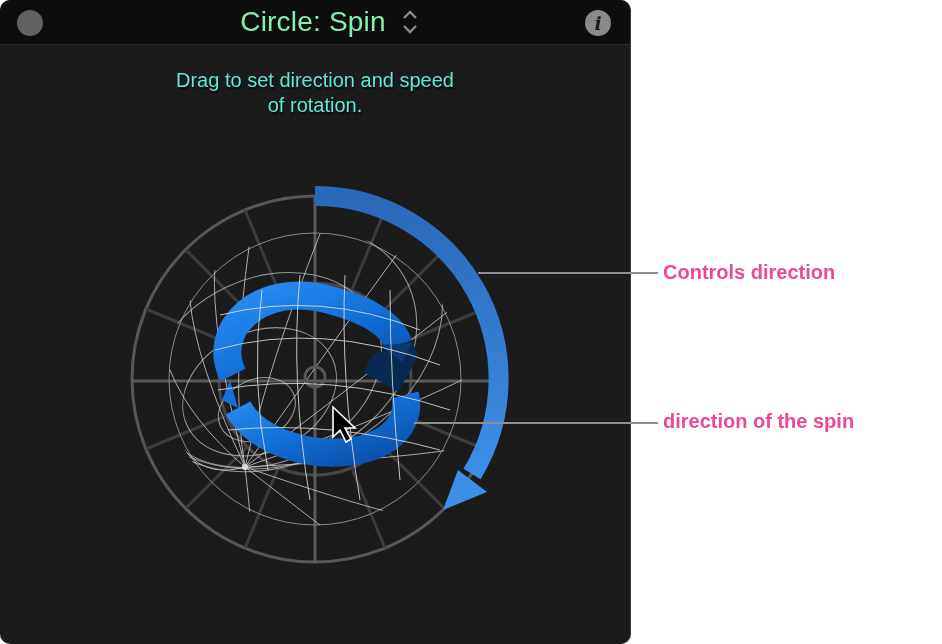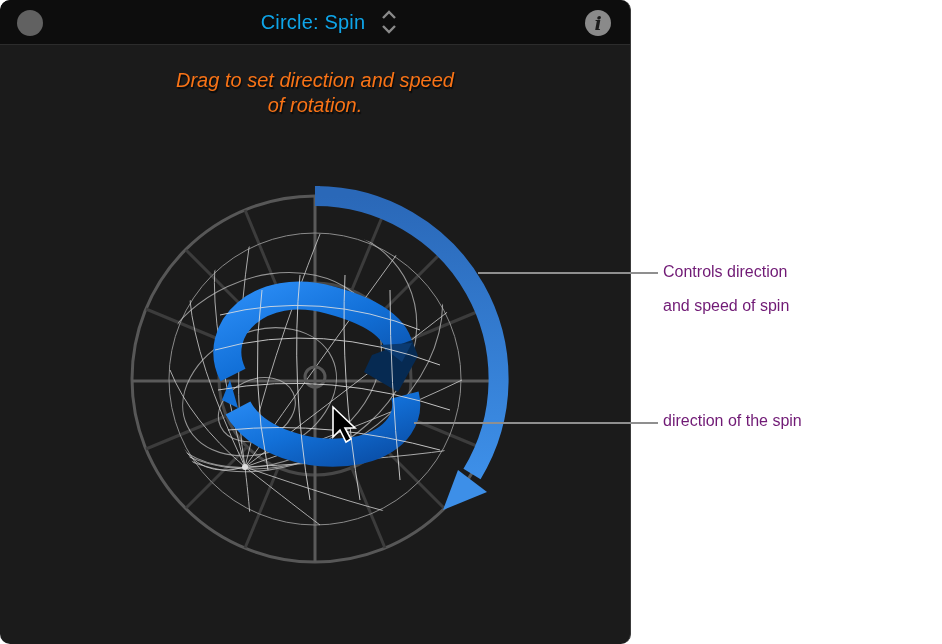--- a/index.html
+++ b/index.html
@@ -18,39 +18,38 @@
   }
   .close-btn {
     position: absolute; left: 17px; top: 10px; width: 26px; height: 26px;
     border-radius: 50%; background: #616161; cursor: pointer;
   }
   .title-wrap {
     position: absolute; left: 0; top: 0; width: 630px; height: 44px;
     display: flex; justify-content: center; align-items: center; gap: 14px;
   }
   .title {
-    color: #0ea5e9; font-size: 20px; letter-spacing: 0.2px; padding-left: 30px;
+    color: #86efac; font-size: 28px; letter-spacing: 0.2px; padding-left: 30px;
   }
   .stepper { width: 20px; height: 30px; cursor: pointer; }
   .info-btn {
     position: absolute; left: 585px; top: 10px; width: 26px; height: 26px;
     border-radius: 50%; background: #8a8a8a; cursor: pointer;
     display: flex; align-items: center; justify-content: center;
     font-family: "DejaVu Serif", serif; font-style: italic; font-weight: bold;
     font-size: 19px; color: #1a1a1a;
   }
   .hint {
     position: absolute; left: 110px; top: 68px; width: 410px;
-    text-align: center; color: #f97316; font-size: 20px; line-height: 25px;
+    text-align: center; color: #5eead4; font-size: 20px; line-height: 25px;
     text-shadow: 1px 2px 1px #0a0a0a;
-    font-style: italic;
   }
   .control-svg { position: absolute; left: 0; top: 0; }
   .callout {
-    position: absolute; color: #701a75; font-size: 16px; line-height: 34px;
+    position: absolute; color: #ec4899; font-size: 20px; line-height: 34px; font-weight: bold;
   }
   .leader { position: absolute; height: 2px; background: #8f8f8f; }
 </style>
 </head>
 <body>
 
 <div class="panel">
   <div class="titlebar">
     <div class="close-btn"></div>
     <div class="title-wrap">
@@ -163,19 +162,18 @@
       <path d="M315 196 A 183 183 0 0 1 472 474" fill="none" stroke="url(#arcGrad)" stroke-width="20" stroke-linecap="butt" transform="translate(0 0)"></path>
       <rect x="315" y="186" width="5" height="20" fill="#2a68b8"></rect>
       <polygon points="443,510 487,492 458,470" fill="#3d8fe8"></polygon>
     </g>
   </svg>
 </div>
 
 <div class="leader" style="left:478px; top:272px; width:180px;"></div>
 <div class="callout" style="left:663px; top:255px;">
   <div>Controls direction</div>
-  <div>and speed of spin</div>
 </div>
 
 <div class="leader" style="left:414px; top:422px; width:244px;"></div>
 <div class="callout" style="left:663px; top:404px;">
   <div>direction of the spin</div>
 </div>
 
 </body></html>

